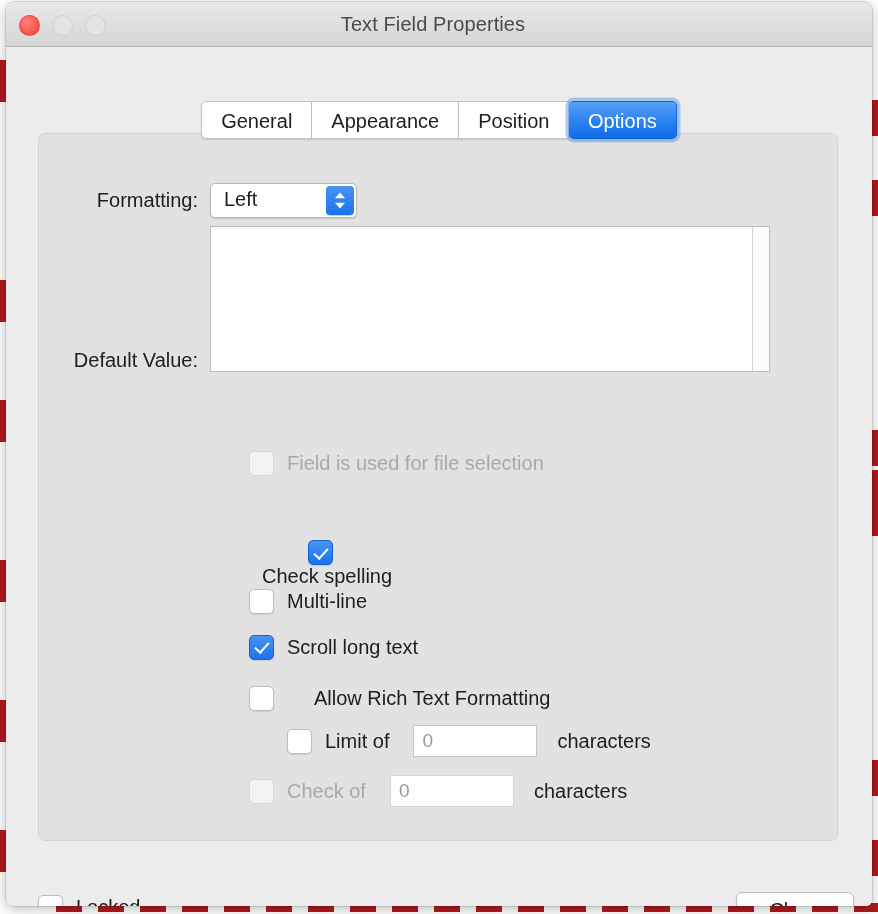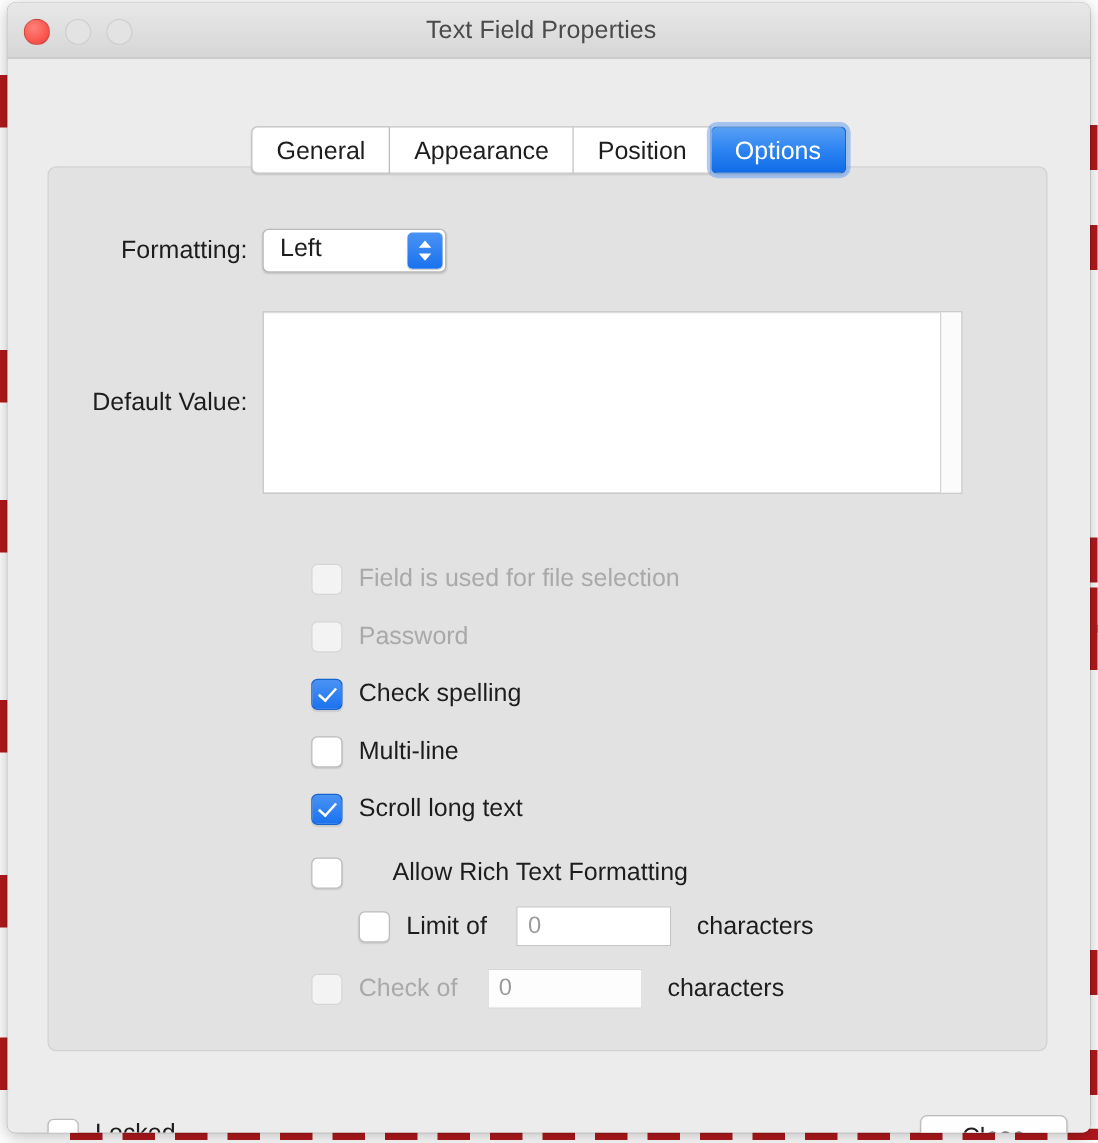--- a/index.html
+++ b/index.html
@@ -180,24 +180,24 @@
     height: 29px;
     border-radius: 4px;
     background: linear-gradient(to bottom, #4a93f4 0%, #1a72ef 100%);
     box-shadow: 0 0.5px 1px rgba(0,0,0,0.2);
   }
   .popup-stepper svg { display: block; }
 
   
   .row-default {
     position: absolute;
-    left: 0; top: 115px;
+    left: 0; top: 92px;
     width: 100%;
     display: flex;
-    align-items: center;
+    align-items: flex-end;
   }
   .textarea-wrap {
     position: relative;
     width: 560px;
     height: 146px;
     background: #ffffff;
     border: 1.5px solid #bdbdbd;
     box-sizing: border-box;
     box-shadow: inset 0 1px 1px rgba(0,0,0,0.05);
   }
@@ -393,26 +393,22 @@
           <textarea class="textarea-input" placeholder="" style=""></textarea>
           <div class="textarea-scrollbar"></div>
         </div>
       </div>
 
       <div class="cb-row" style="top:314px;">
         <span class="cbox disabled"></span>
         <span class="cb-label disabled">Field is used for file selection</span>
       </div>
 
-      <div class="cb-row" style="top:360px;">
-        <span class="cbox disabled"></span>
-        <span class="cb-label disabled">Password</span>
-      </div>
-
-      <div class="cb-row" style="top:406px;">
+
+      <div class="cb-row" style="top:406px;flex-direction:column;">
         <span class="cbox checked"></span>
         <span class="cb-label">Check spelling</span>
       </div>
 
       <div class="cb-row" style="top:452px;">
         <span class="cbox"></span>
         <span class="cb-label">Multi-line</span>
       </div>
 
       <div class="cb-row" style="top:498px;">

